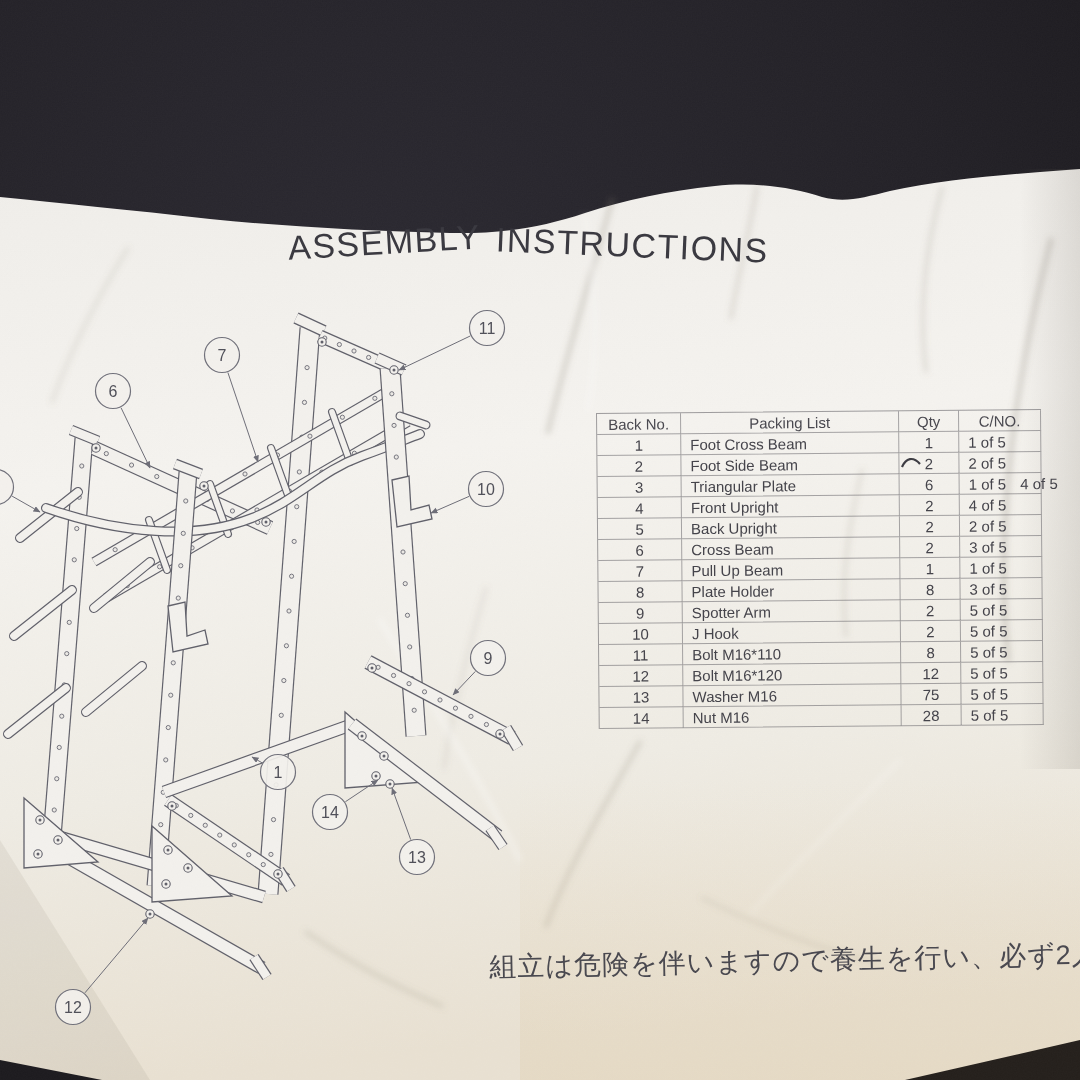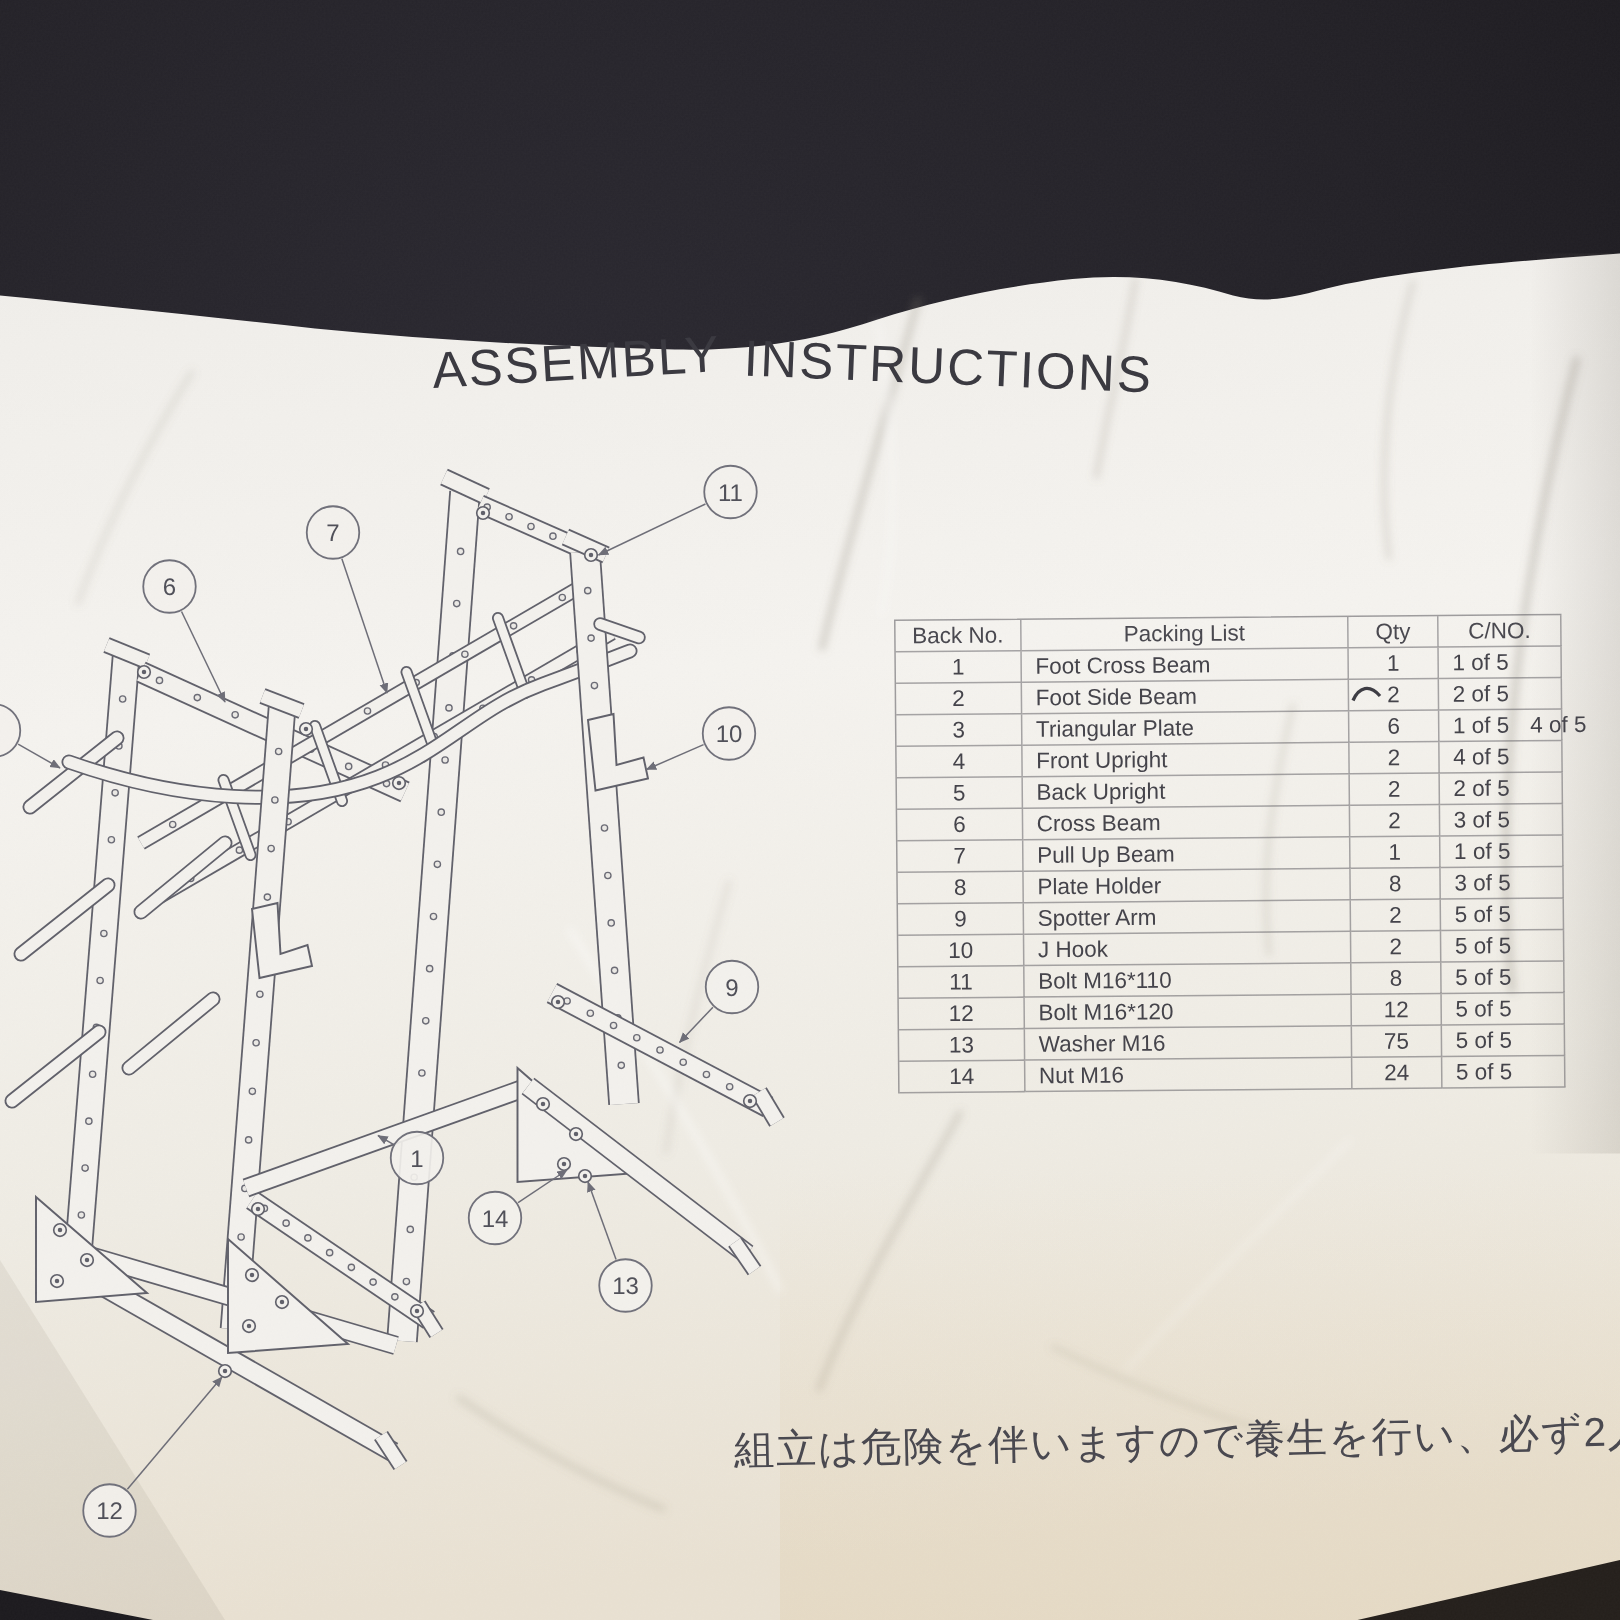--- a/index.html
+++ b/index.html
@@ -445,20 +445,20 @@
         <span>5 of 5</span>
       </div>
       <div class="c cc">13</div>
       <div class="c cl">Washer M16</div>
       <div class="c cc">75</div>
       <div class="c cl">
         <span>5 of 5</span>
       </div>
       <div class="c cc">14</div>
       <div class="c cl">Nut M16</div>
-      <div class="c cc">24</div>
+      <div class="c cc">28</div>
       <div class="c cl">
         <span>5 of 5</span>
       </div>
     </div>
 
   <div class="caution">組立は危険を伴いますので養生を行い、必ず2人以上で行</div>
 </div>
 
 </body></html>

